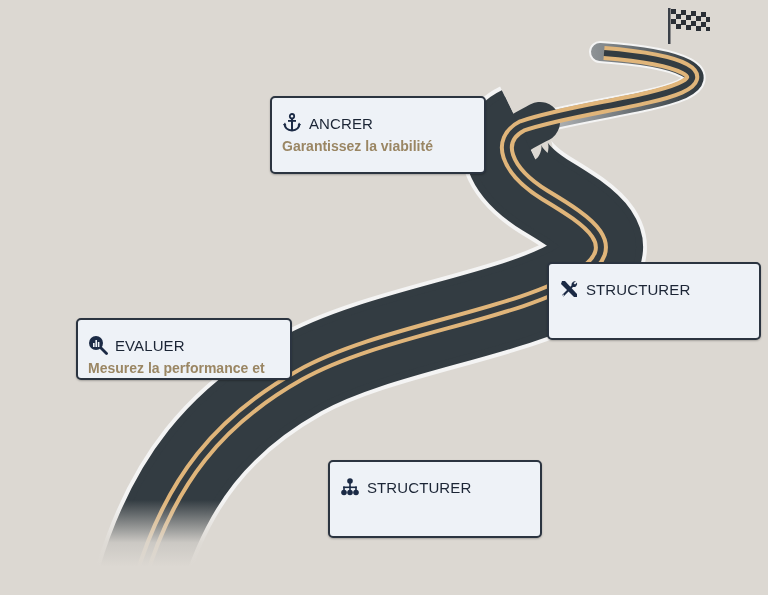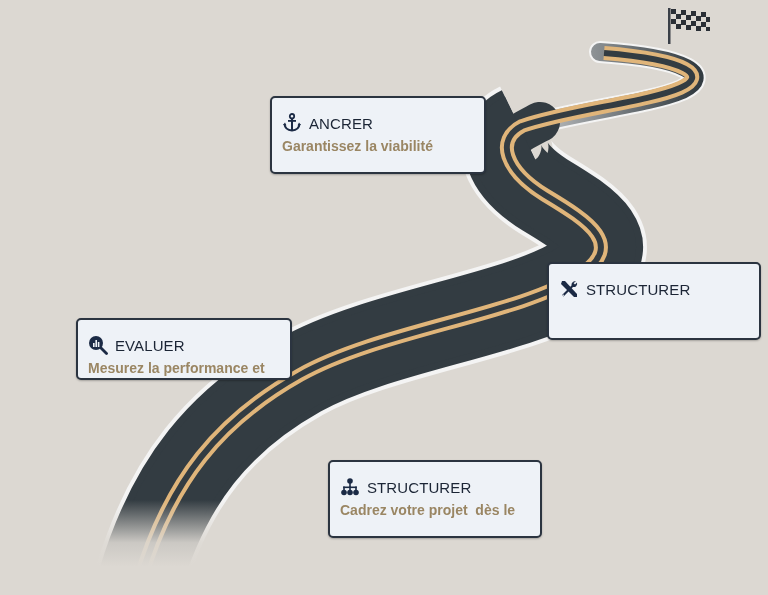--- a/index.html
+++ b/index.html
@@ -142,17 +142,16 @@
         <rect x="3.2" y="9.5" width="1.6" height="4" fill="#1b2a45"></rect>
         <rect x="9.2" y="9.5" width="1.6" height="4" fill="#1b2a45"></rect>
         <rect x="15.2" y="9.5" width="1.6" height="4" fill="#1b2a45"></rect>
         <circle cx="4" cy="15.5" r="2.8" fill="#1b2a45"></circle>
         <circle cx="10" cy="15.5" r="2.8" fill="#1b2a45"></circle>
         <circle cx="16" cy="15.5" r="2.8" fill="#1b2a45"></circle>
       </svg>
       <span class="card-title">STRUCTURER</span>
     </div>
     <div class="card-desc">
-      <div style="white-space:pre;">Cadrez votre projet  dès le</div>
     </div>
   </div>
 
 </div>
 
 </body></html>

